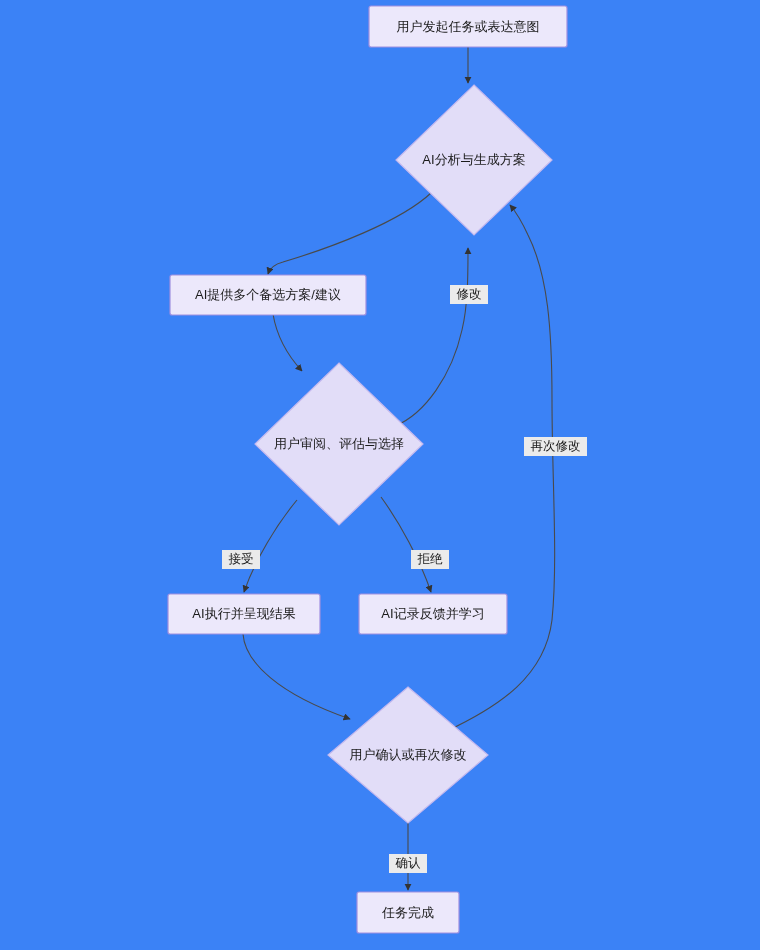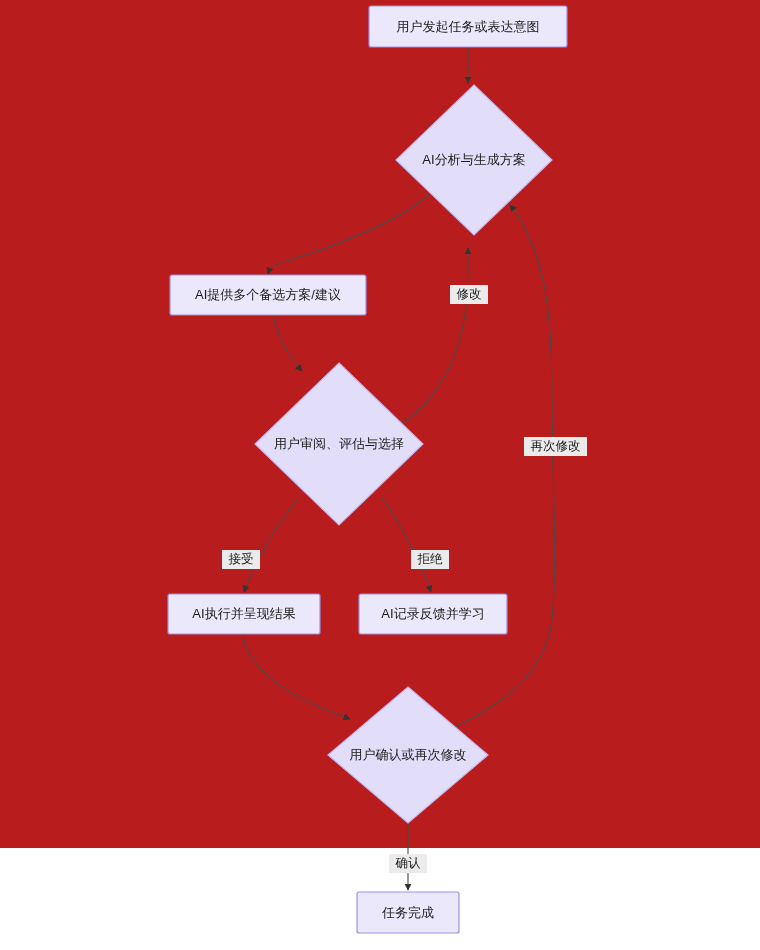--- a/index.html
+++ b/index.html
@@ -10,22 +10,22 @@
   }
   body {
     width: 760px;
     height: 950px;
     font-family: "Liberation Sans", "DejaVu Sans", sans-serif;
     overflow: hidden;
   }
   #diagram-root {
     position: relative;
     width: 760px;
-    height: 848px;
-    background: #b91c1c;
+    height: 950px;
+    background: #3b82f6;
   }
   svg#flow-svg {
     position: absolute;
     top: 0;
     left: 0;
     width: 760px;
     height: 950px;
     display: block;
   }
   .node-rect {

